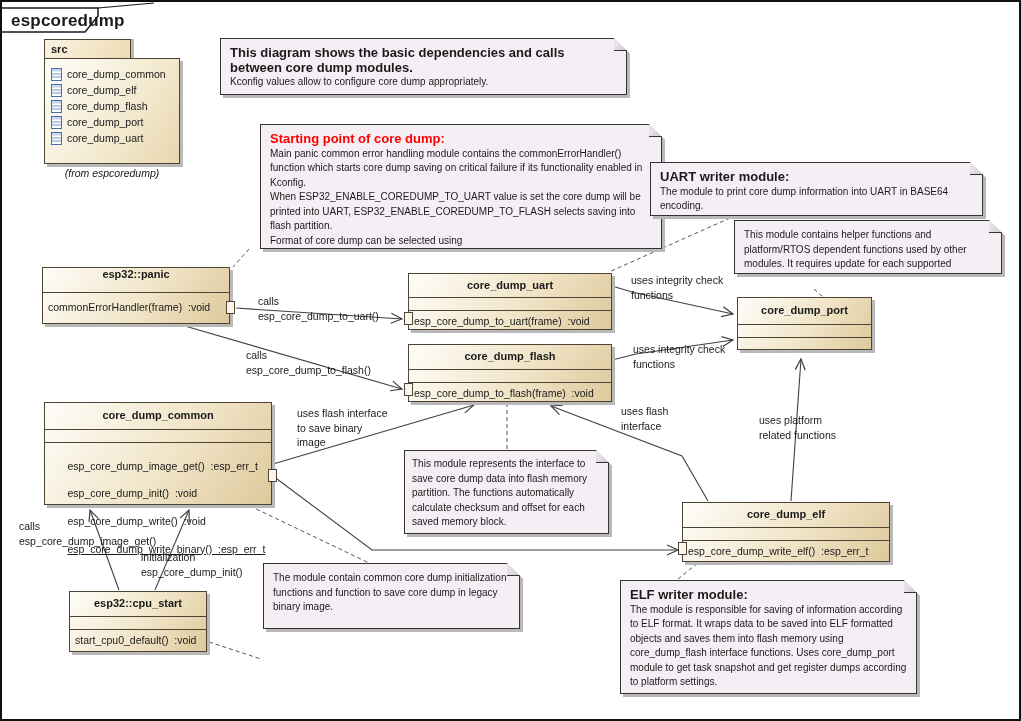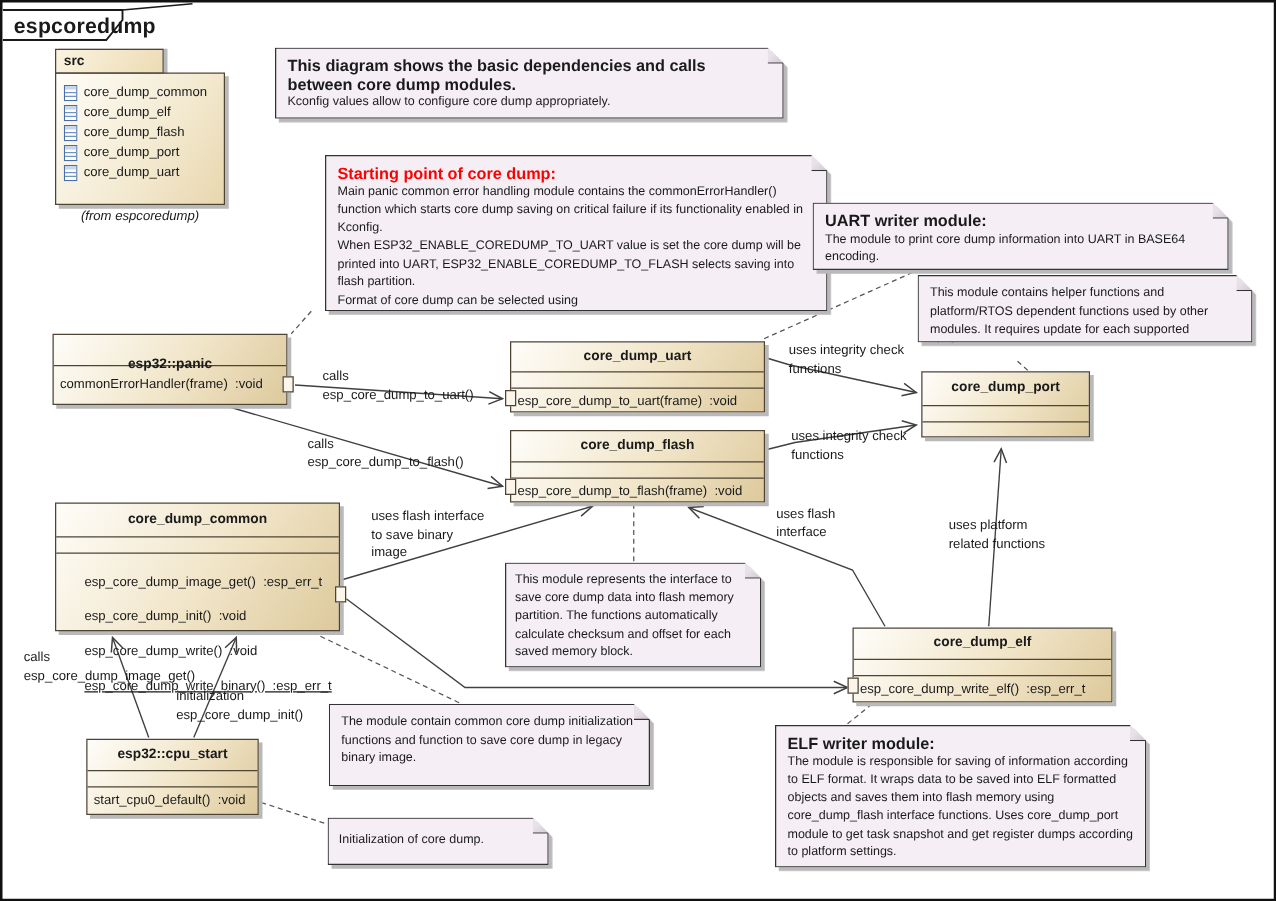--- a/index.html
+++ b/index.html
@@ -167,21 +167,21 @@
           <rect x="1" y="1" width="9" height="2.6" fill="#c6d6ee"></rect>
           <line x1="1" y1="6" x2="10" y2="6" stroke="#6f94c4"></line>
           <line x1="1" y1="9" x2="10" y2="9" stroke="#6f94c4"></line>
         </svg>
       <span>core_dump_uart</span>
     </div>
   </div>
   <div class="pkg-from">(from espcoredump)</div>
 
   <div class="uml-class" style="left:40px; top:265px; width:188px; height:57px;">
-    <div class="ctitle" style="height:25px; padding-top:17px;">esp32::panic</div>
+    <div class="ctitle" style="height:25px; padding-top:0;">esp32::panic</div>
     <div class="methods" style="padding-top:7px;"><span>commonErrorHandler(frame)  :void</span></div>
   </div>
   <div class="notch" style="left:224px; top:299px;"></div>
 
   <div class="uml-class" style="left:406px; top:271px; width:204px; height:57px;">
     <div class="ctitle" style="height:24px; padding-top:5px;">core_dump_uart</div>
     <div class="attrs" style="height:13px;"></div>
     <div class="methods"><span>esp_core_dump_to_uart(frame)  :void</span></div>
   </div>
   <div class="notch" style="left:402px; top:310px;"></div>
@@ -264,26 +264,20 @@
     <div class="fold"></div>
   </div>
 
   <div class="note" style="left:261px; top:561px; width:257px; height:66px;">
     <div class="paper">
       <div class="nbody">The module contain common core dump initialization functions and function to save core dump in legacy binary image.</div>
     </div>
     <div class="fold"></div>
   </div>
 
-  <div class="note" style="left:260px; top:652px; width:177px; height:38px;">
-    <div class="paper" style="padding:10px 8px;">
-      <div class="nbody">Initialization of core dump.</div>
-    </div>
-    <div class="fold"></div>
-  </div>
 
   <div class="note" style="left:618px; top:578px; width:297px; height:114px;">
     <div class="paper">
       <div class="ntitle">ELF writer module:</div>
       <div class="nbody">The module is responsible for saving of information according to ELF format. It wraps data to be saved into ELF formatted objects and saves them into flash memory using core_dump_flash interface functions. Uses core_dump_port module to get task snapshot and get register dumps according to platform settings.</div>
     </div>
     <div class="fold"></div>
   </div>
 
   <div class="elabel" style="left:256px; top:292px;">calls

